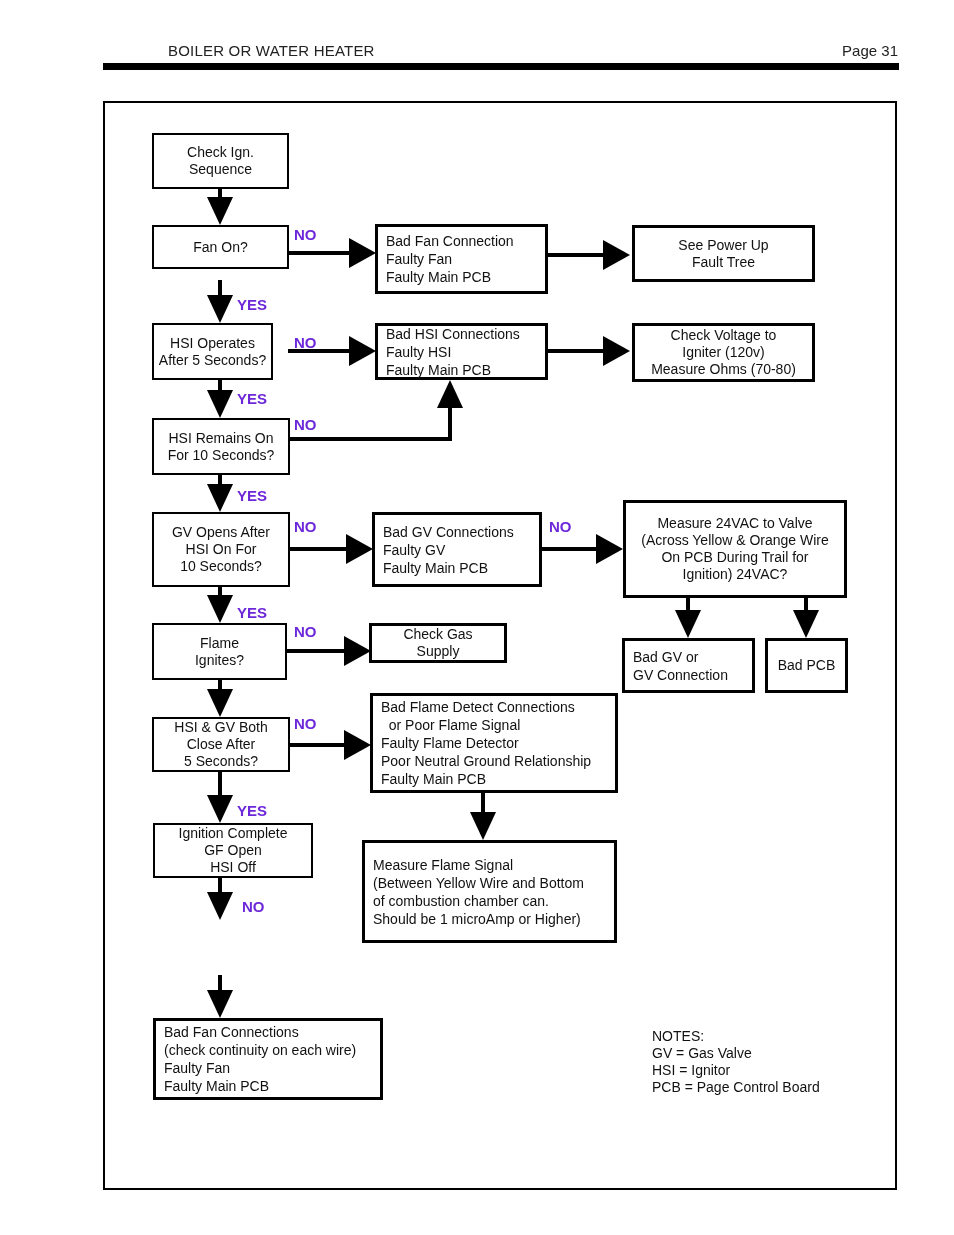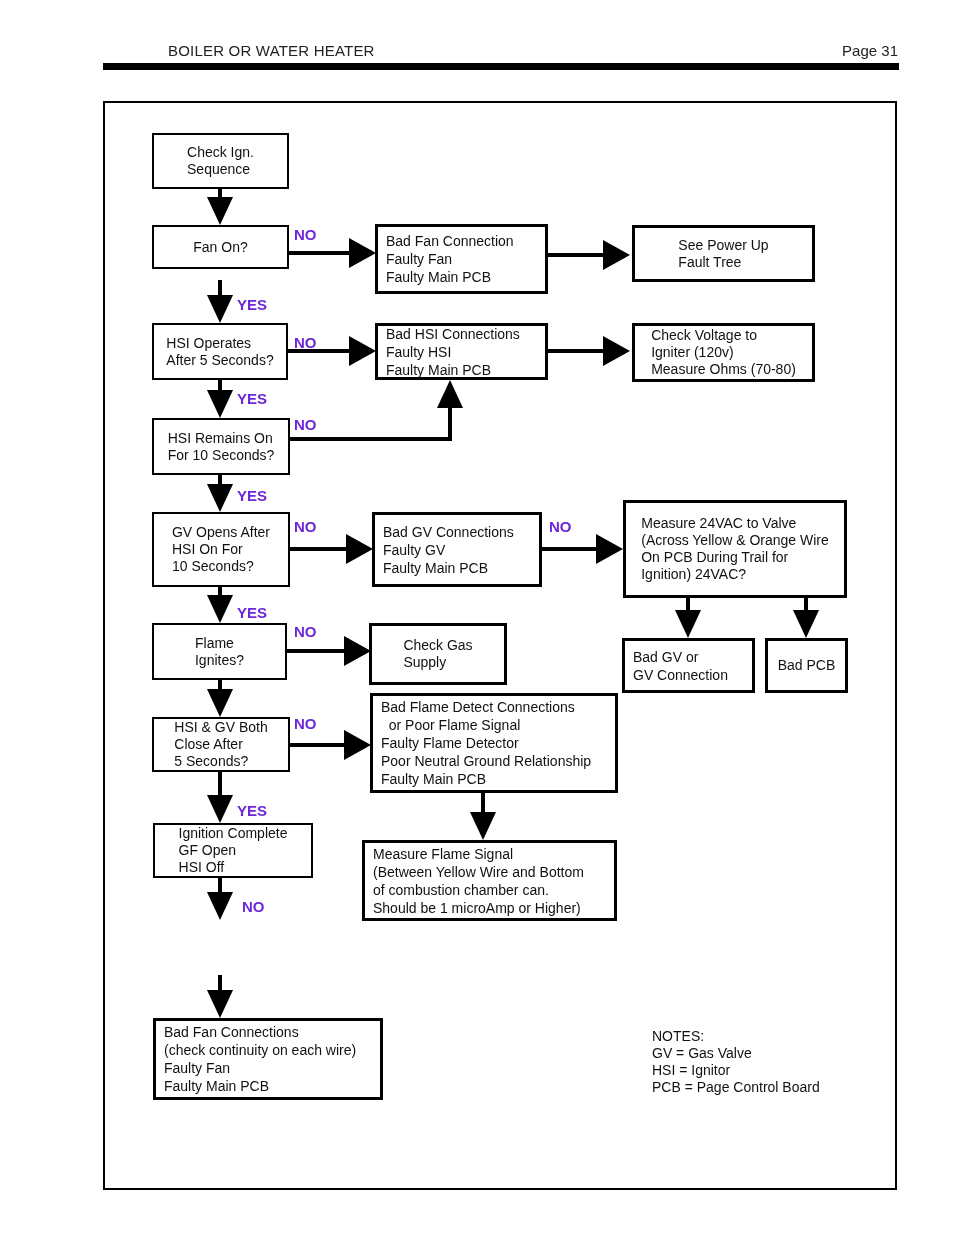--- a/index.html
+++ b/index.html
@@ -12,21 +12,21 @@
   .hdr-title{position:absolute;left:168px;top:42px;font-size:15px;letter-spacing:0.2px;color:#222;}
   .hdr-page{position:absolute;right:56px;top:42px;font-size:15px;color:#222;}
   .hdr-bar{position:absolute;left:103px;top:63px;width:796px;height:7px;background:#000;}
   .frame{position:absolute;left:103px;top:101px;width:794px;height:1089px;border:2px solid #000;box-sizing:border-box;background:#fff;}
   .fbox{
     position:absolute;box-sizing:border-box;border:2px solid #000;background:#fff;
     display:flex;align-items:center;white-space:pre-line;
     font-size:14px;line-height:17px;color:#111;
   }
   .b3{border-width:3px;}
-  .c{justify-content:center;padding:1px 3px;}
+  .c{justify-content:center;text-align:center;padding:1px 3px;}
   .l{justify-content:flex-start;text-align:left;padding:2px 4px 2px 8px;line-height:18px;}
   .vstem{position:absolute;width:4px;background:#000;}
   .hstem{position:absolute;height:4px;background:#000;}
   .td{position:absolute;width:0;height:0;border-left:13px solid transparent;border-right:13px solid transparent;border-top:28px solid #000;}
   .tu{position:absolute;width:0;height:0;border-left:13px solid transparent;border-right:13px solid transparent;border-bottom:28px solid #000;}
   .tr{position:absolute;width:0;height:0;border-top:15px solid transparent;border-bottom:15px solid transparent;border-left:27px solid #000;}
   .lbl{position:absolute;font-weight:bold;font-size:15px;color:#6d28d9;}
   .notes{position:absolute;left:652px;top:1028px;font-size:14px;line-height:17px;color:#111;}
 </style>
 </head>
@@ -36,21 +36,21 @@
 
   <div class="hdr-title">BOILER OR WATER HEATER</div>
   <div class="hdr-page">Page 31</div>
   <div class="hdr-bar"></div>
 
   <div class="frame"></div>
 
   <div class="fbox c" style="left:152px;top:133px;width:137px;height:56px">Check Ign.
 Sequence</div>
   <div class="fbox c" style="left:152px;top:225px;width:137px;height:44px">Fan On?</div>
-  <div class="fbox c" style="left:152px;top:323px;width:136px;height:57px">HSI Operates
+  <div class="fbox c" style="left:152px;top:323px;width:121px;height:57px">HSI Operates
 After 5 Seconds?</div>
   <div class="fbox c" style="left:152px;top:418px;width:138px;height:57px">HSI Remains On
 For 10 Seconds?</div>
   <div class="fbox c" style="left:152px;top:512px;width:138px;height:75px">GV Opens After
 HSI On For
 10 Seconds?</div>
   <div class="fbox c" style="left:152px;top:623px;width:135px;height:57px">Flame
 Ignites?</div>
   <div class="fbox c" style="left:152px;top:717px;width:138px;height:55px">HSI &amp; GV Both
 Close After
@@ -65,28 +65,28 @@
 
   <div class="fbox l b3" style="left:375px;top:224px;width:173px;height:70px">Bad Fan Connection
 Faulty Fan
 Faulty Main PCB</div>
   <div class="fbox l b3" style="left:375px;top:323px;width:173px;height:57px">Bad HSI Connections
 Faulty HSI
 Faulty Main PCB</div>
   <div class="fbox l b3" style="left:372px;top:512px;width:170px;height:75px">Bad GV Connections
 Faulty GV
 Faulty Main PCB</div>
-  <div class="fbox c b3" style="left:369px;top:623px;width:138px;height:62px">Check Gas
+  <div class="fbox c b3" style="left:369px;top:623px;width:138px;height:40px">Check Gas
 Supply</div>
   <div class="fbox l b3" style="left:370px;top:693px;width:248px;height:100px">Bad Flame Detect Connections
 &nbsp;&nbsp;or Poor Flame Signal
 Faulty Flame Detector
 Poor Neutral Ground Relationship
 Faulty Main PCB</div>
-  <div class="fbox l b3" style="left:362px;top:840px;width:255px;height:81px">Measure Flame Signal
+  <div class="fbox l b3" style="left:362px;top:840px;width:255px;height:103px">Measure Flame Signal
 (Between Yellow Wire and Bottom
 of combustion chamber can.
 Should be 1 microAmp or Higher)</div>
 
   <div class="fbox c b3" style="left:632px;top:225px;width:183px;height:57px">See Power Up
 Fault Tree</div>
   <div class="fbox c b3" style="left:632px;top:323px;width:183px;height:59px">Check Voltage to
 Igniter (120v)
 Measure Ohms (70-80)</div>
   <div class="fbox c b3" style="left:623px;top:500px;width:224px;height:98px">Measure 24VAC to Valve

